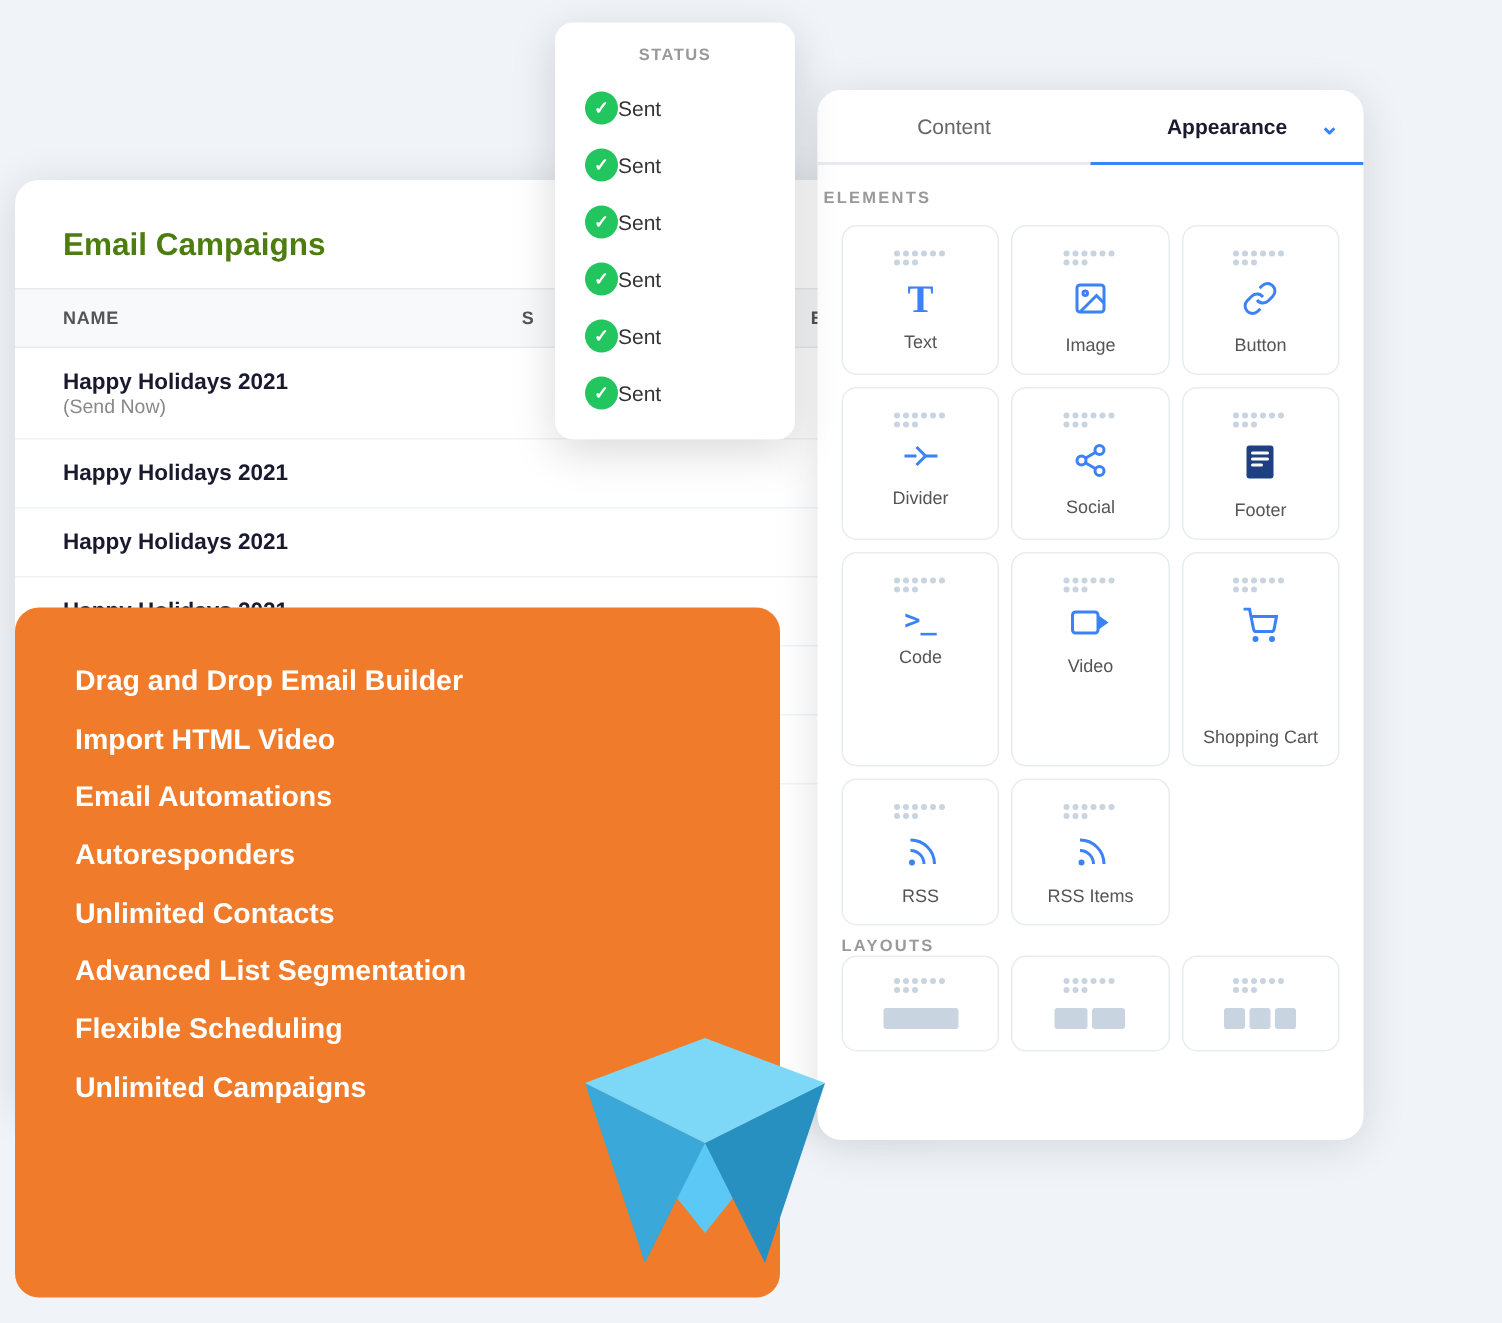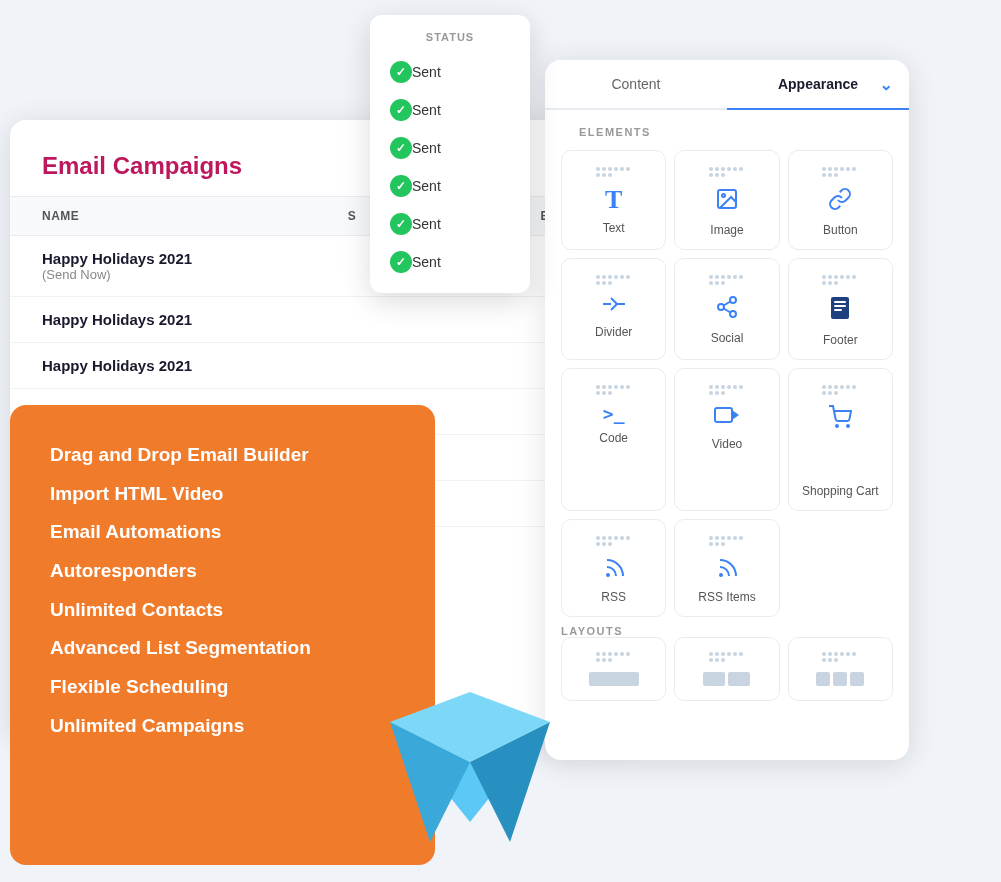--- a/index.html
+++ b/index.html
@@ -23,23 +23,23 @@
       border-radius: 16px;
       box-shadow: 0 4px 30px rgba(0,0,0,0.12);
       overflow: hidden;
     }
 
     .panel-header {
       padding: 32px 32px 16px;
     }
 
     .panel-title {
-      font-size: 24px;
+      font-size: 21px;
       font-weight: 700;
-      color: #be185d;
+      color: #4d7c0f;
     }
 
     .table-header {
       display: flex;
       padding: 12px 32px;
       border-top: 1px solid #e8ecf0;
       border-bottom: 1px solid #e8ecf0;
       background: #f8f9fb;
     }
 
@@ -151,21 +151,21 @@
     .status-label {
       font-size: 14px;
       color: #333;
     }
 
     
     .feature-panel {
       position: absolute;
       top: 405px;
       left: 10px;
-      width: 425px;
+      width: 510px;
       height: 460px;
       background: #F07B2A;
       border-radius: 16px;
       padding: 38px 40px;
       z-index: 5;
     }
 
     .feature-list {
       list-style: none;
     }
@@ -231,21 +231,21 @@
       transform: translateY(-50%);
       color: #3b82f6;
       font-size: 16px;
     }
 
     .section-label {
       font-size: 11px;
       font-weight: 700;
       color: #999;
       letter-spacing: 1.5px;
-      padding: 16px 34px 12px;
+      padding: 16px 4px 12px;
     }
 
     .elements-grid {
       display: grid;
       grid-template-columns: repeat(3, 1fr);
       gap: 8px;
       padding: 0 16px;
     }
 
     .element-card {

